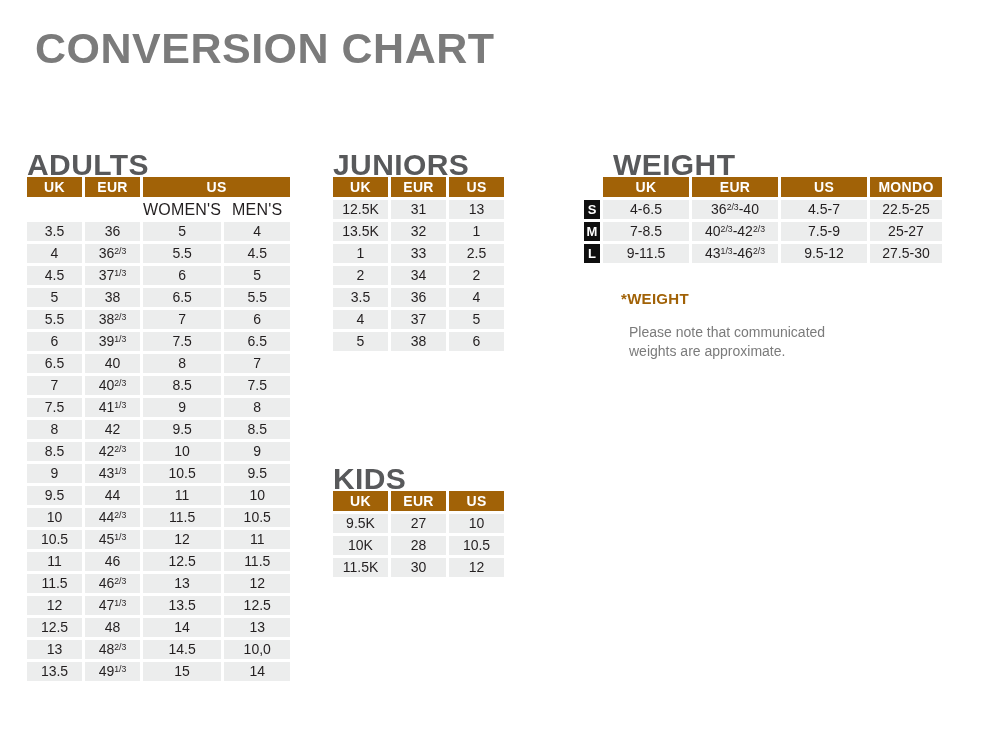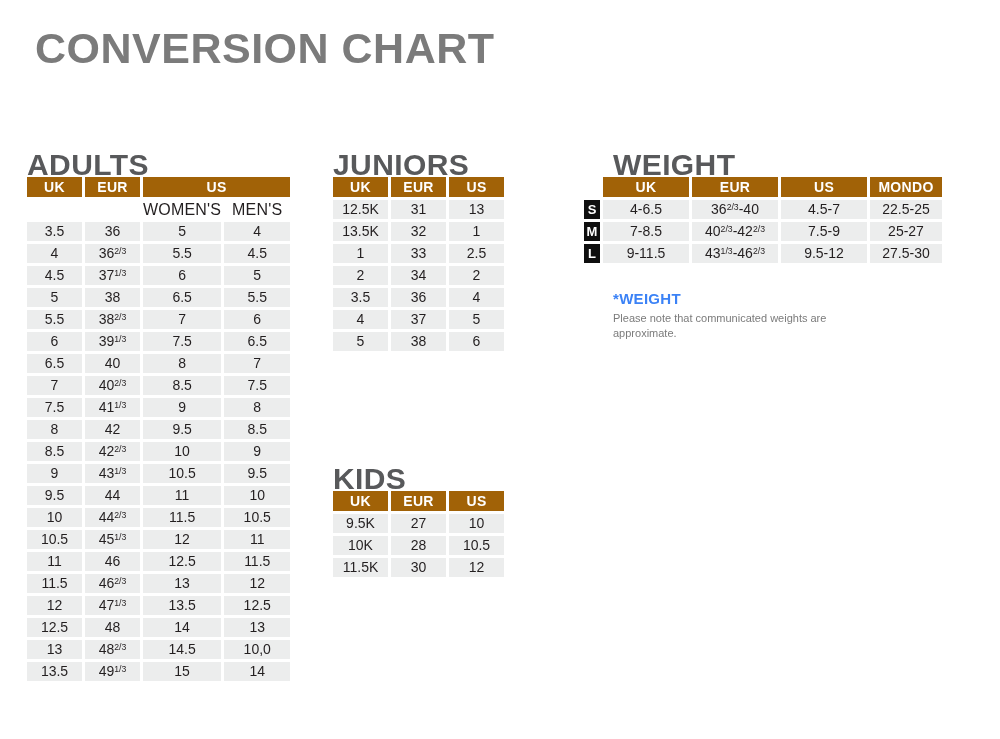--- a/index.html
+++ b/index.html
@@ -125,29 +125,29 @@
   
   .weight-block {
     position: absolute;
     left: 613px;
     top: 290px;
     width: 230px;
   }
   .weight-title {
     font-size: 15px;
     font-weight: bold;
-    color: #3b82f6;
-    margin: 0 0 4px 0;
+    color: #a16207;
+    margin: 0 0 4px 8px;
     letter-spacing: 0.3px;
   }
   .weight-text {
-    font-size: 11px;
+    font-size: 14px;
     color: #7b7b7b;
     line-height: 1.35;
-    margin: 0;
+    margin: 16px;
   }
 </style>
 </head>
 <body>
 
 <div class="page">
 
   <div class="title-block">
     <div class="title-sub">CONVERSION CHART</div>
   </div>

